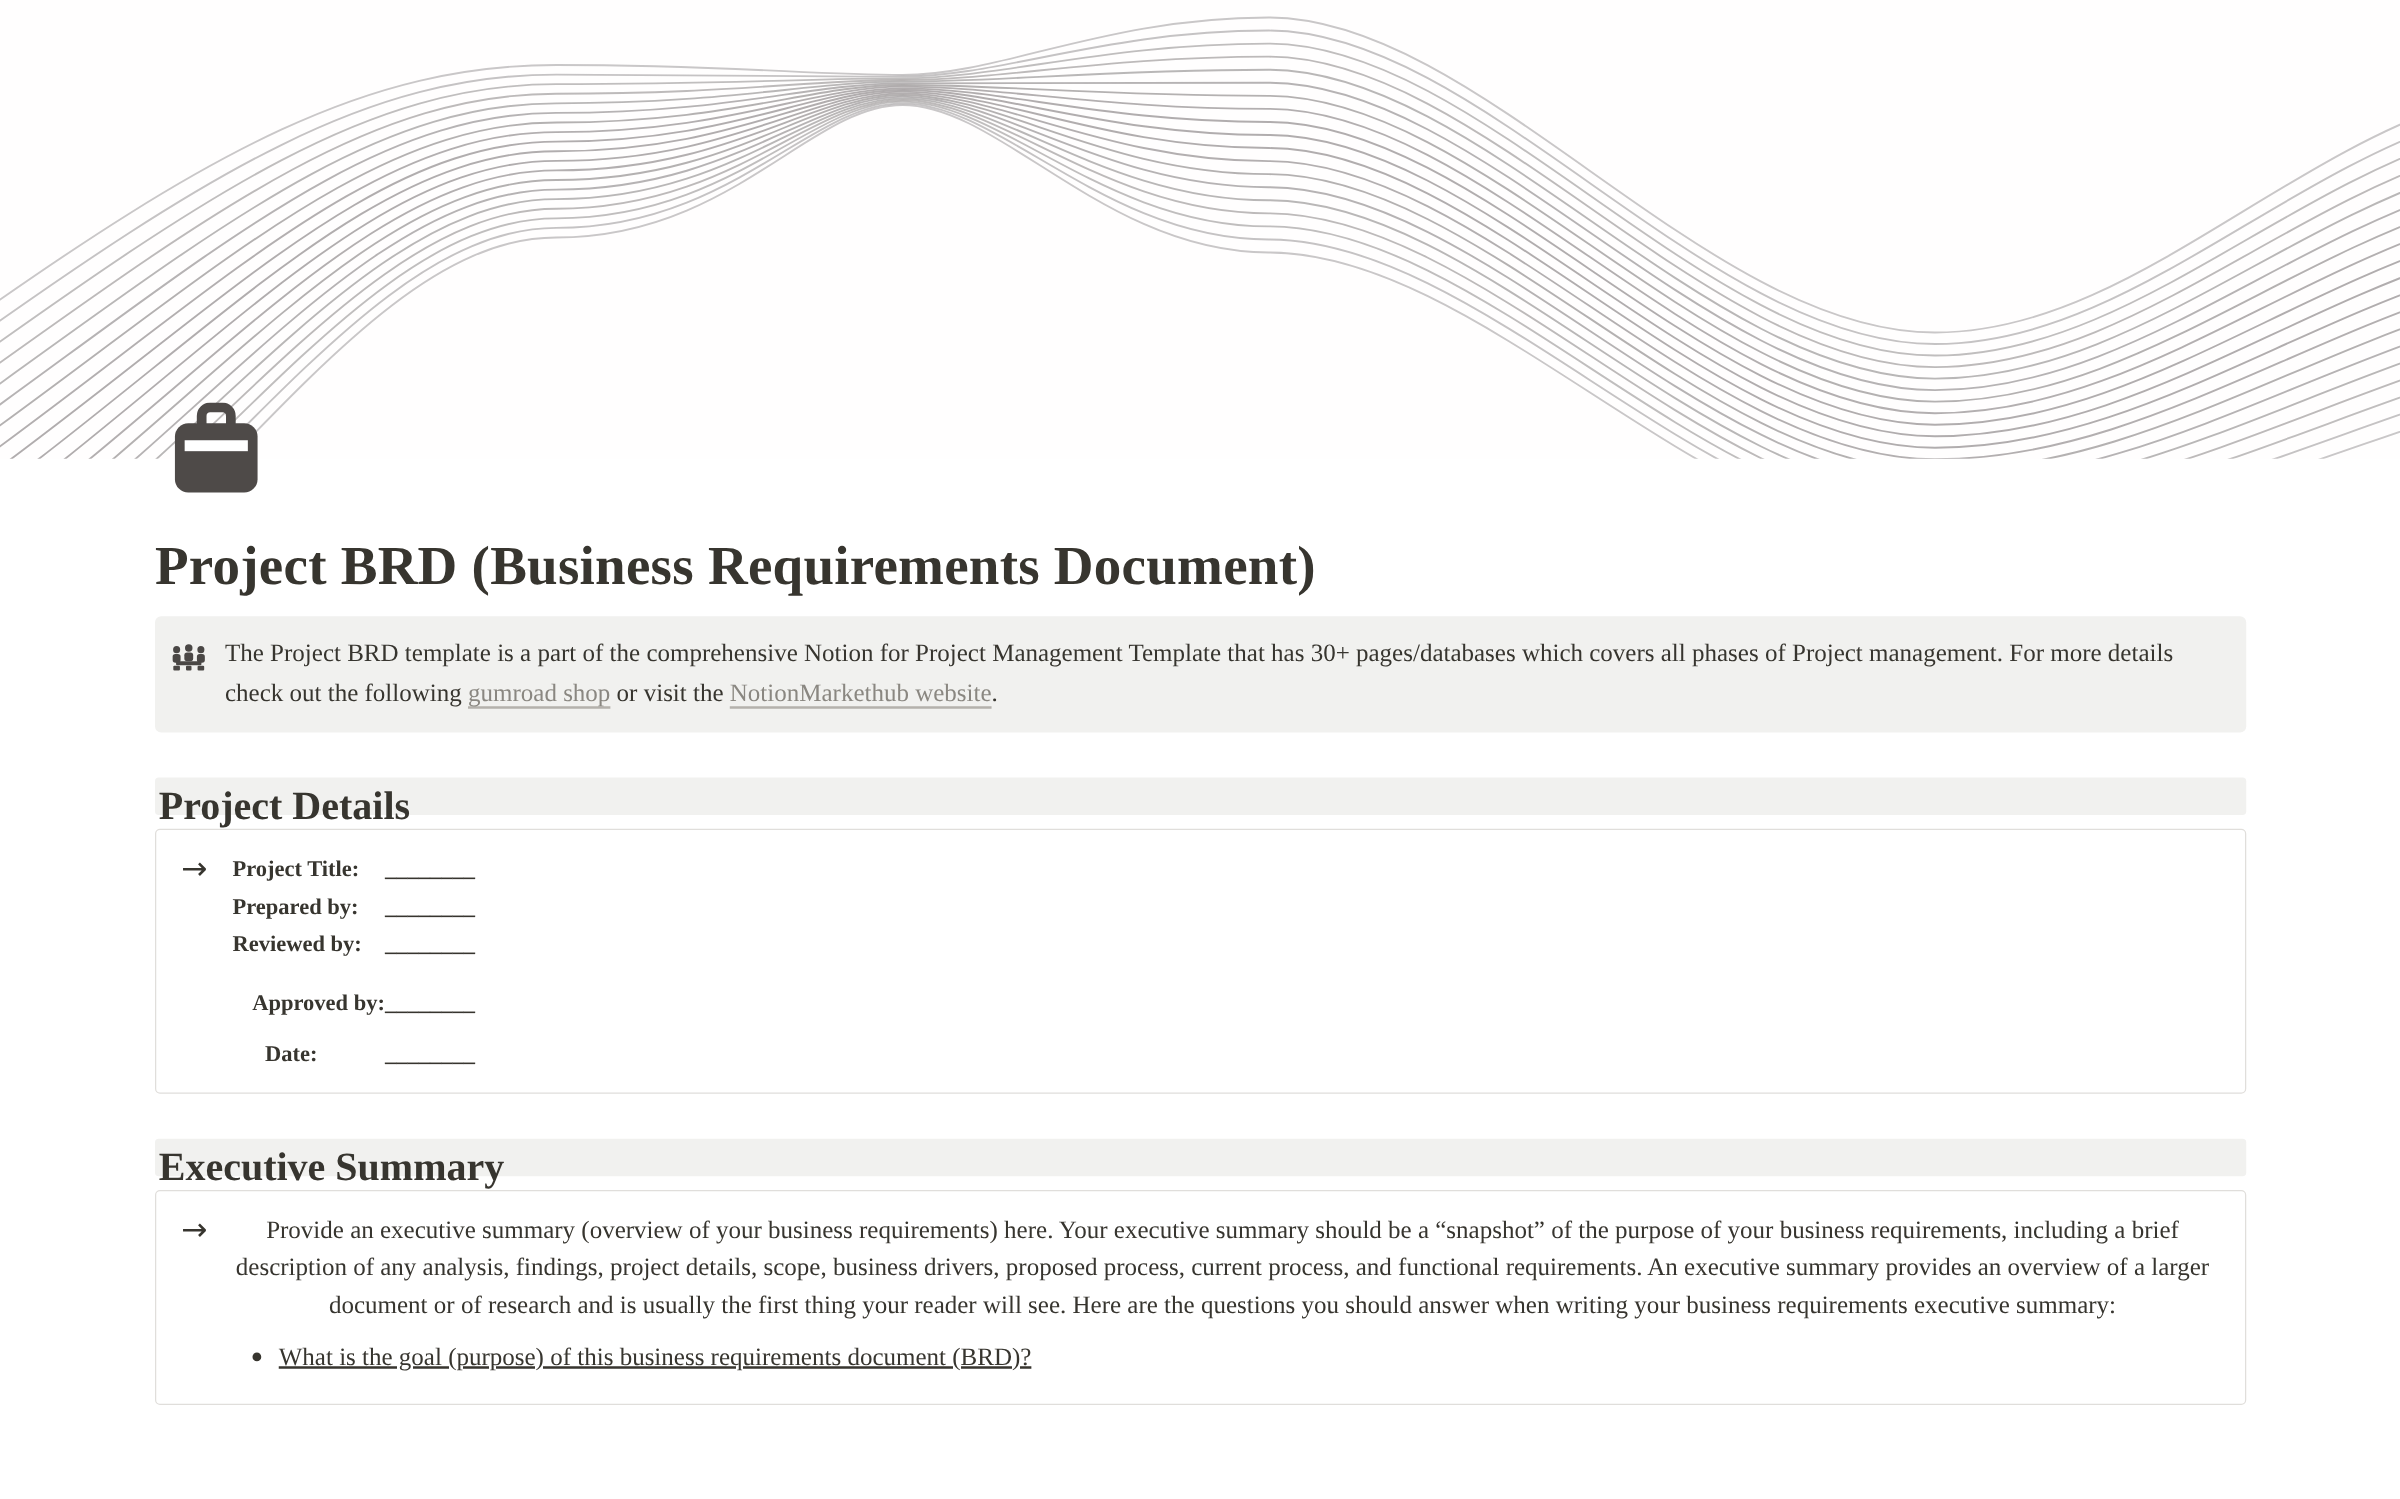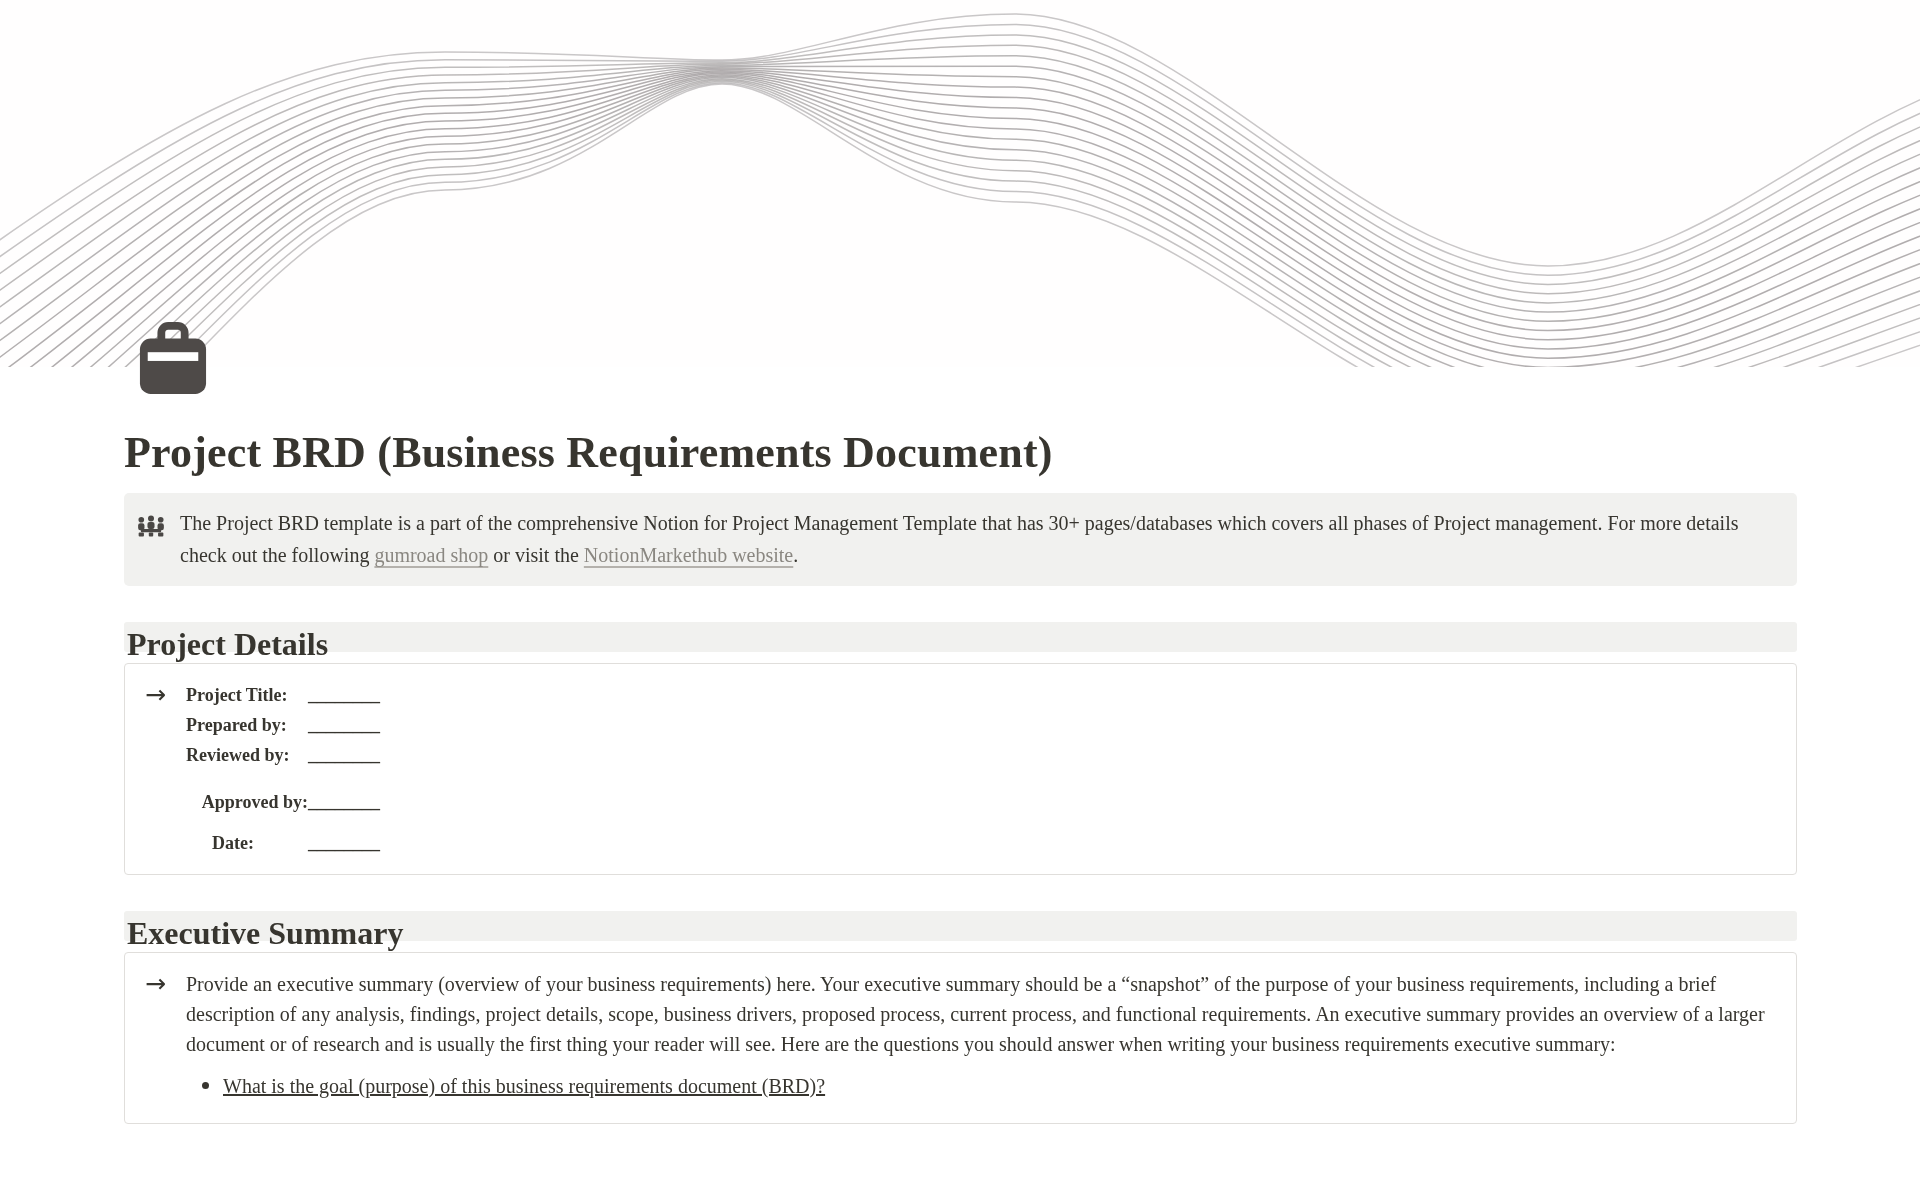--- a/index.html
+++ b/index.html
@@ -100,20 +100,21 @@
   .detail-row.gap-sm { margin-top: 17px; text-align: right; }
   .detail-row.gap-md { margin-top: 11px; }
   .detail-label { display: inline-block; min-width: 122px; }
   .detail-row.indent .detail-label { text-indent: 26px; }
   .detail-blank { font-weight: 700; }
   
   .para {
     margin: 0;
     font-size: 20px;
     line-height: 30px;
+    text-align: center;
   }
   ul.qlist { list-style: none; margin: 9px 0 0 0; padding: 0; text-decoration: underline; }
   ul.qlist li {
     display: flex;
     align-items: flex-start;
     font-size: 20px;
     line-height: 30px;
     margin-top: 12px;
   }
   .dot {

